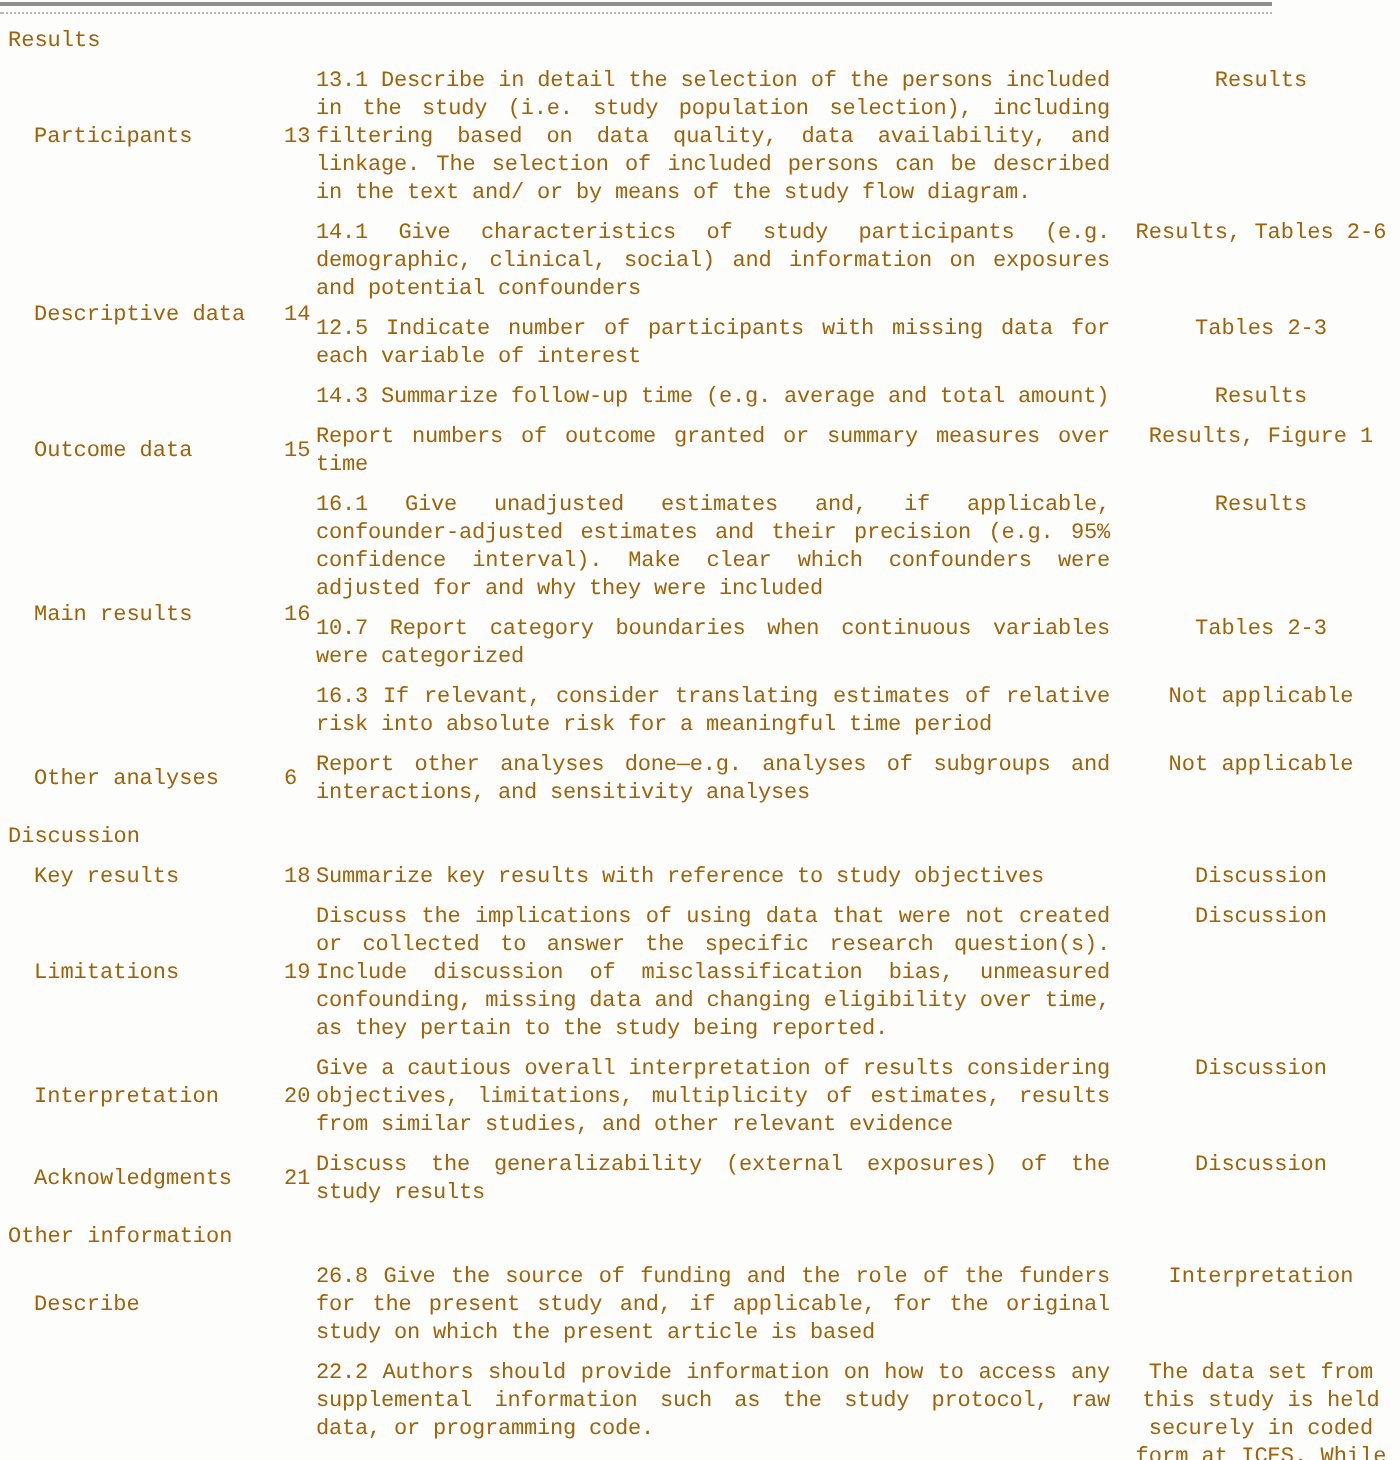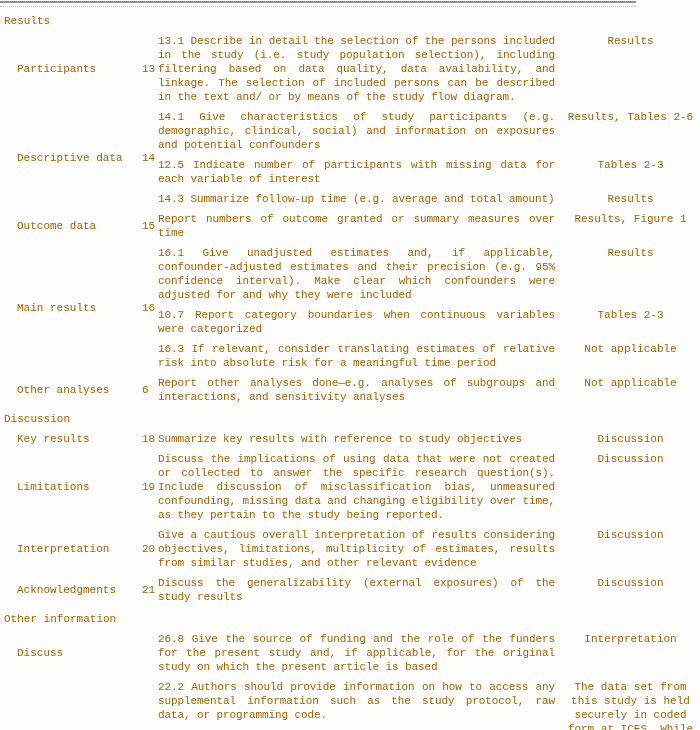--- a/index.html
+++ b/index.html
@@ -173,21 +173,21 @@
         <td class="c-num">21</td>
         <td class="c-desc">Discuss the generalizability (external exposures) of the study results</td>
         <td class="c-loc">Discussion</td>
       </tr>
 
       <tr>
         <td class="c-header" colspan="4">Other information</td>
       </tr>
 
       <tr>
-        <td class="c-sec">Discuss</td>
+        <td class="c-sec">Describe</td>
         <td class="c-num"></td>
         <td class="c-desc">26.8 Give the source of funding and the role of the funders for the present study and, if applicable, for the original study on which the present article is based</td>
         <td class="c-loc">Interpretation</td>
       </tr>
 
       <tr>
         <td class="c-sec">Accessibility of protocol, raw data and programming code</td>
         <td class="c-num">22</td>
         <td class="c-desc">22.2 Authors should provide information on how to access any supplemental information such as the study protocol, raw data, or programming code.</td>
         <td class="c-loc">The data set from this study is held securely in coded form at ICES. While data sharing continuous prohibit ICES from making the data set publicly available, access may be granted to those who meet pre-specified criteria for confidential access, available at www. ices.on.ca/DAS.</td>

